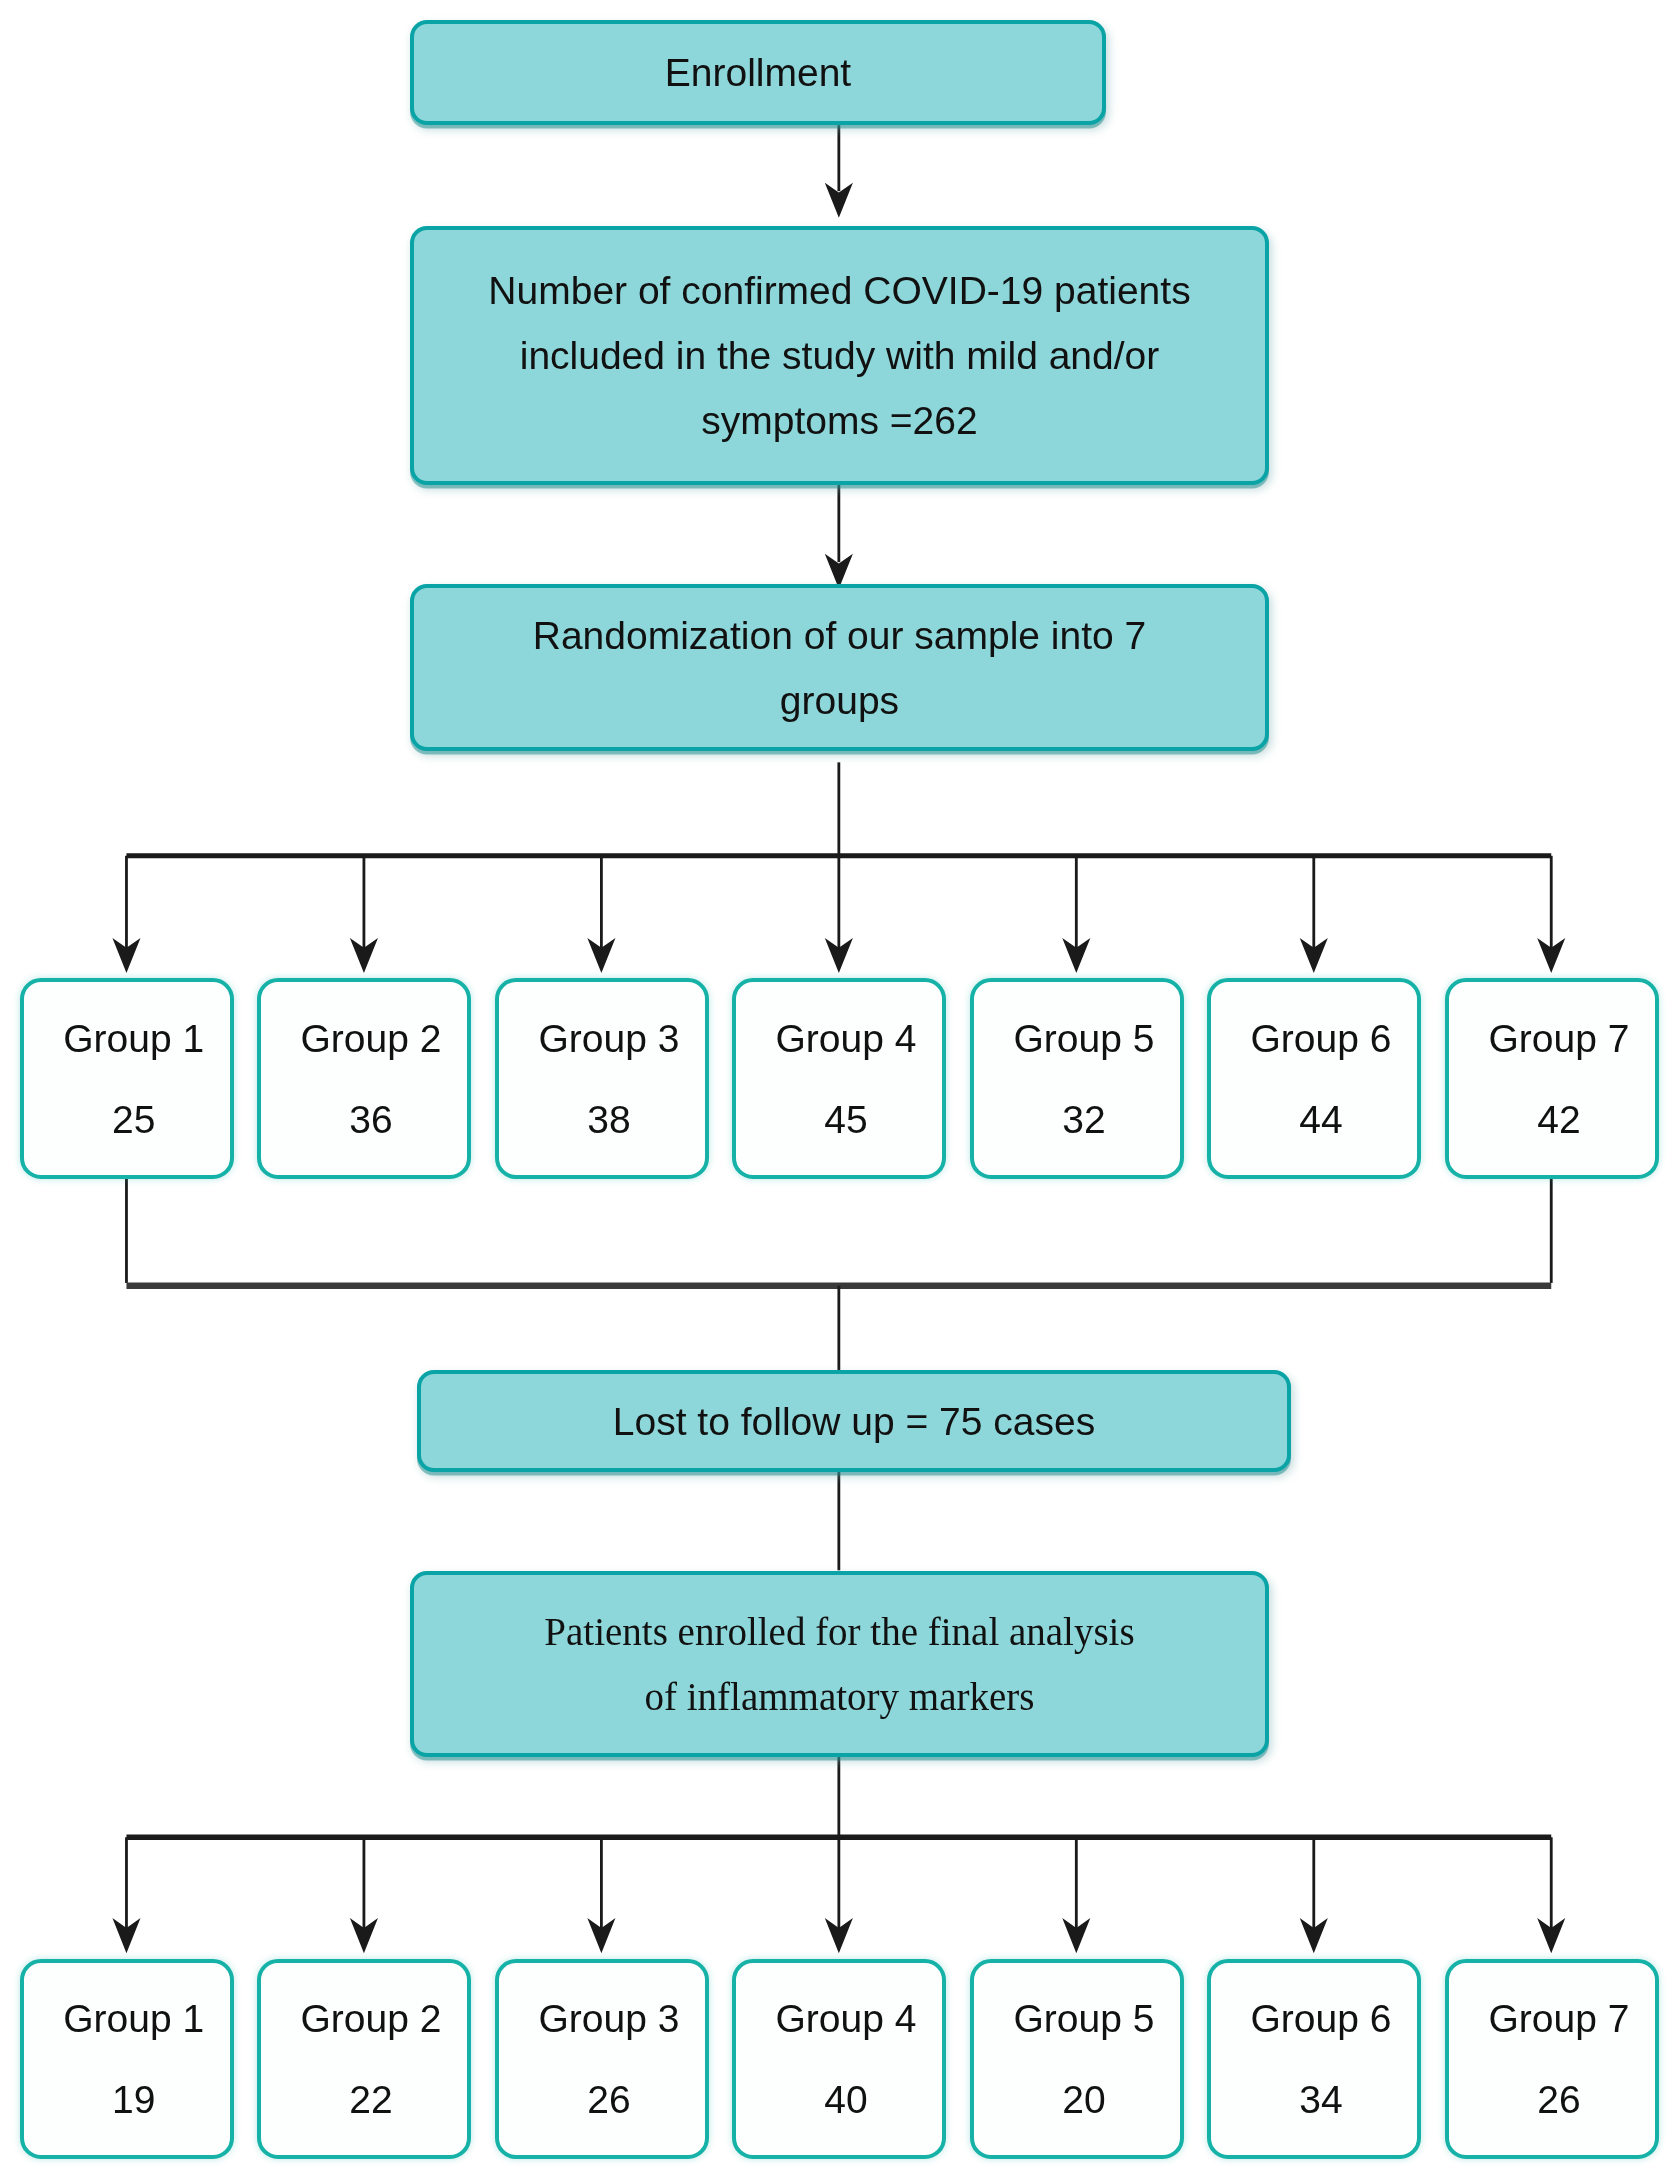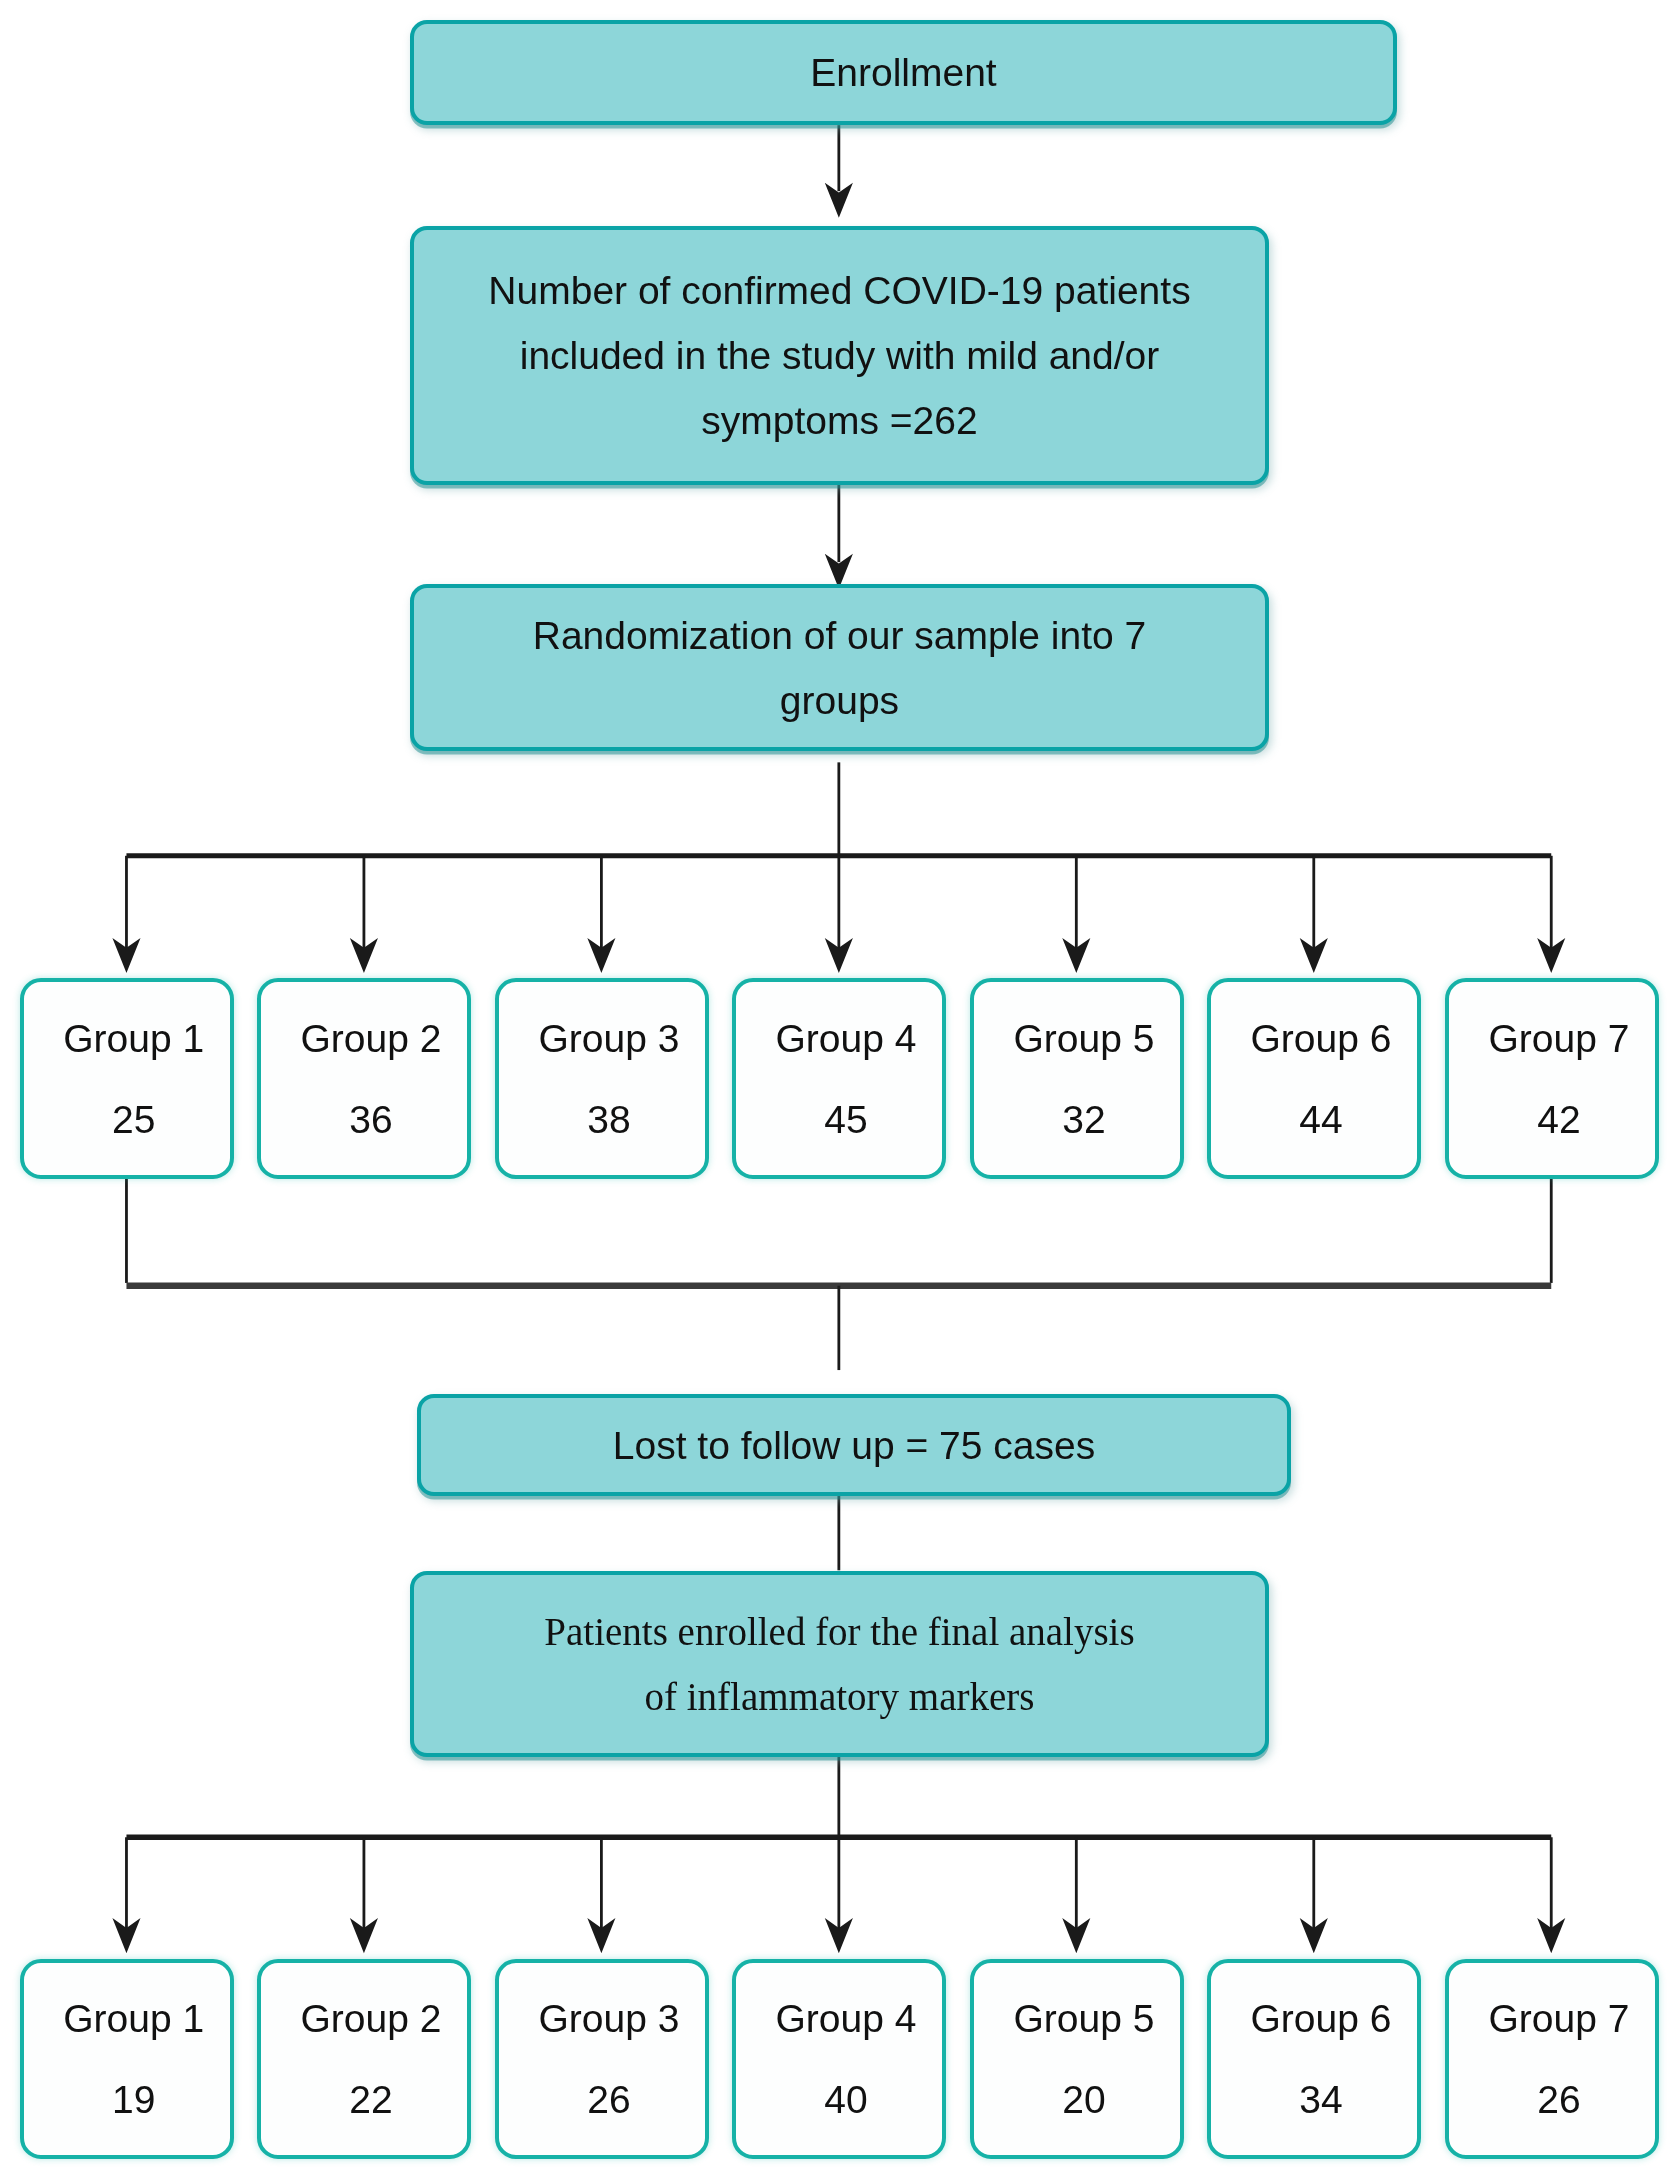--- a/index.html
+++ b/index.html
@@ -100,36 +100,36 @@
     <path class="thin" d="M2208 2615 V2747"></path>
     <polygon class="head" points="180,2780 160,2730 180,2744 200,2730"></polygon>
     <polygon class="head" points="518,2780 498,2730 518,2744 538,2730"></polygon>
     <polygon class="head" points="856,2780 836,2730 856,2744 876,2730"></polygon>
     <polygon class="head" points="1194,2780 1174,2730 1194,2744 1214,2730"></polygon>
     <polygon class="head" points="1532,2780 1512,2730 1532,2744 1552,2730"></polygon>
     <polygon class="head" points="1870,2780 1850,2730 1870,2744 1890,2730"></polygon>
     <polygon class="head" points="2208,2780 2188,2730 2208,2744 2228,2730"></polygon>
   </svg>
 
-  <div class="node teal" style="left:410px; top:19.7px; width:987px; height:105px;">
+  <div class="node teal" style="left:410px; top:19.7px; width:696px; height:105px;">
     <div class="big-text">Enrollment</div>
   </div>
 
   <div class="node teal" style="left:410px; top:226px; width:859px; height:259px;">
     <div class="big-text">Number of confirmed COVID-19 patients
 included in the study with mild and/or
 symptoms =262</div>
   </div>
 
   <div class="node teal" style="left:410px; top:584px; width:859px; height:167px;">
     <div class="big-text">Randomization of our sample into 7
 groups</div>
   </div>
 
-  <div class="node teal" style="left:417px; top:1370px; width:874px; height:102px;margin-top:24px;">
+  <div class="node teal" style="left:417px; top:1370px; width:874px; height:102px;">
     <div class="big-text">Lost to follow up = 75 cases</div>
   </div>
 
   <div class="node teal" style="left:410px; top:1571px; width:859px; height:186px;font-family:Liberation Serif, serif;">
     <div class="big-text">Patients enrolled for the final analysis
 of inflammatory markers</div>
   </div>
 
   <div class="node group" style="left:19.7px; top:978px; width:214px; height:201px;">
     <div class="gtext">Group 1</div>

